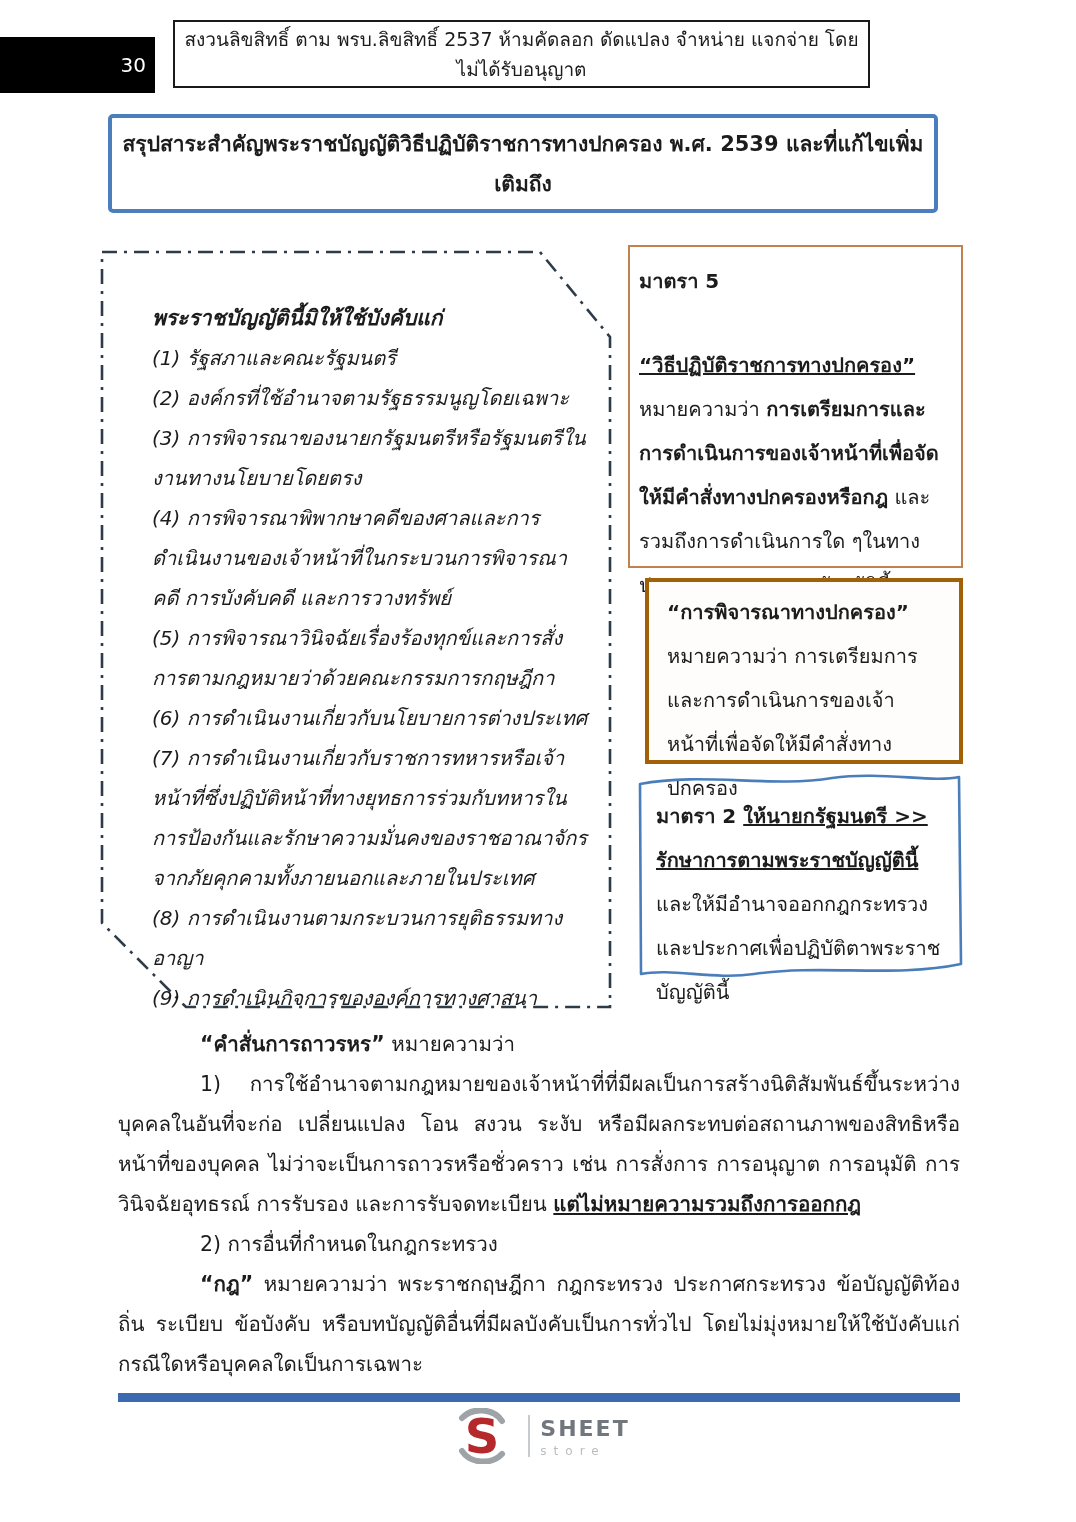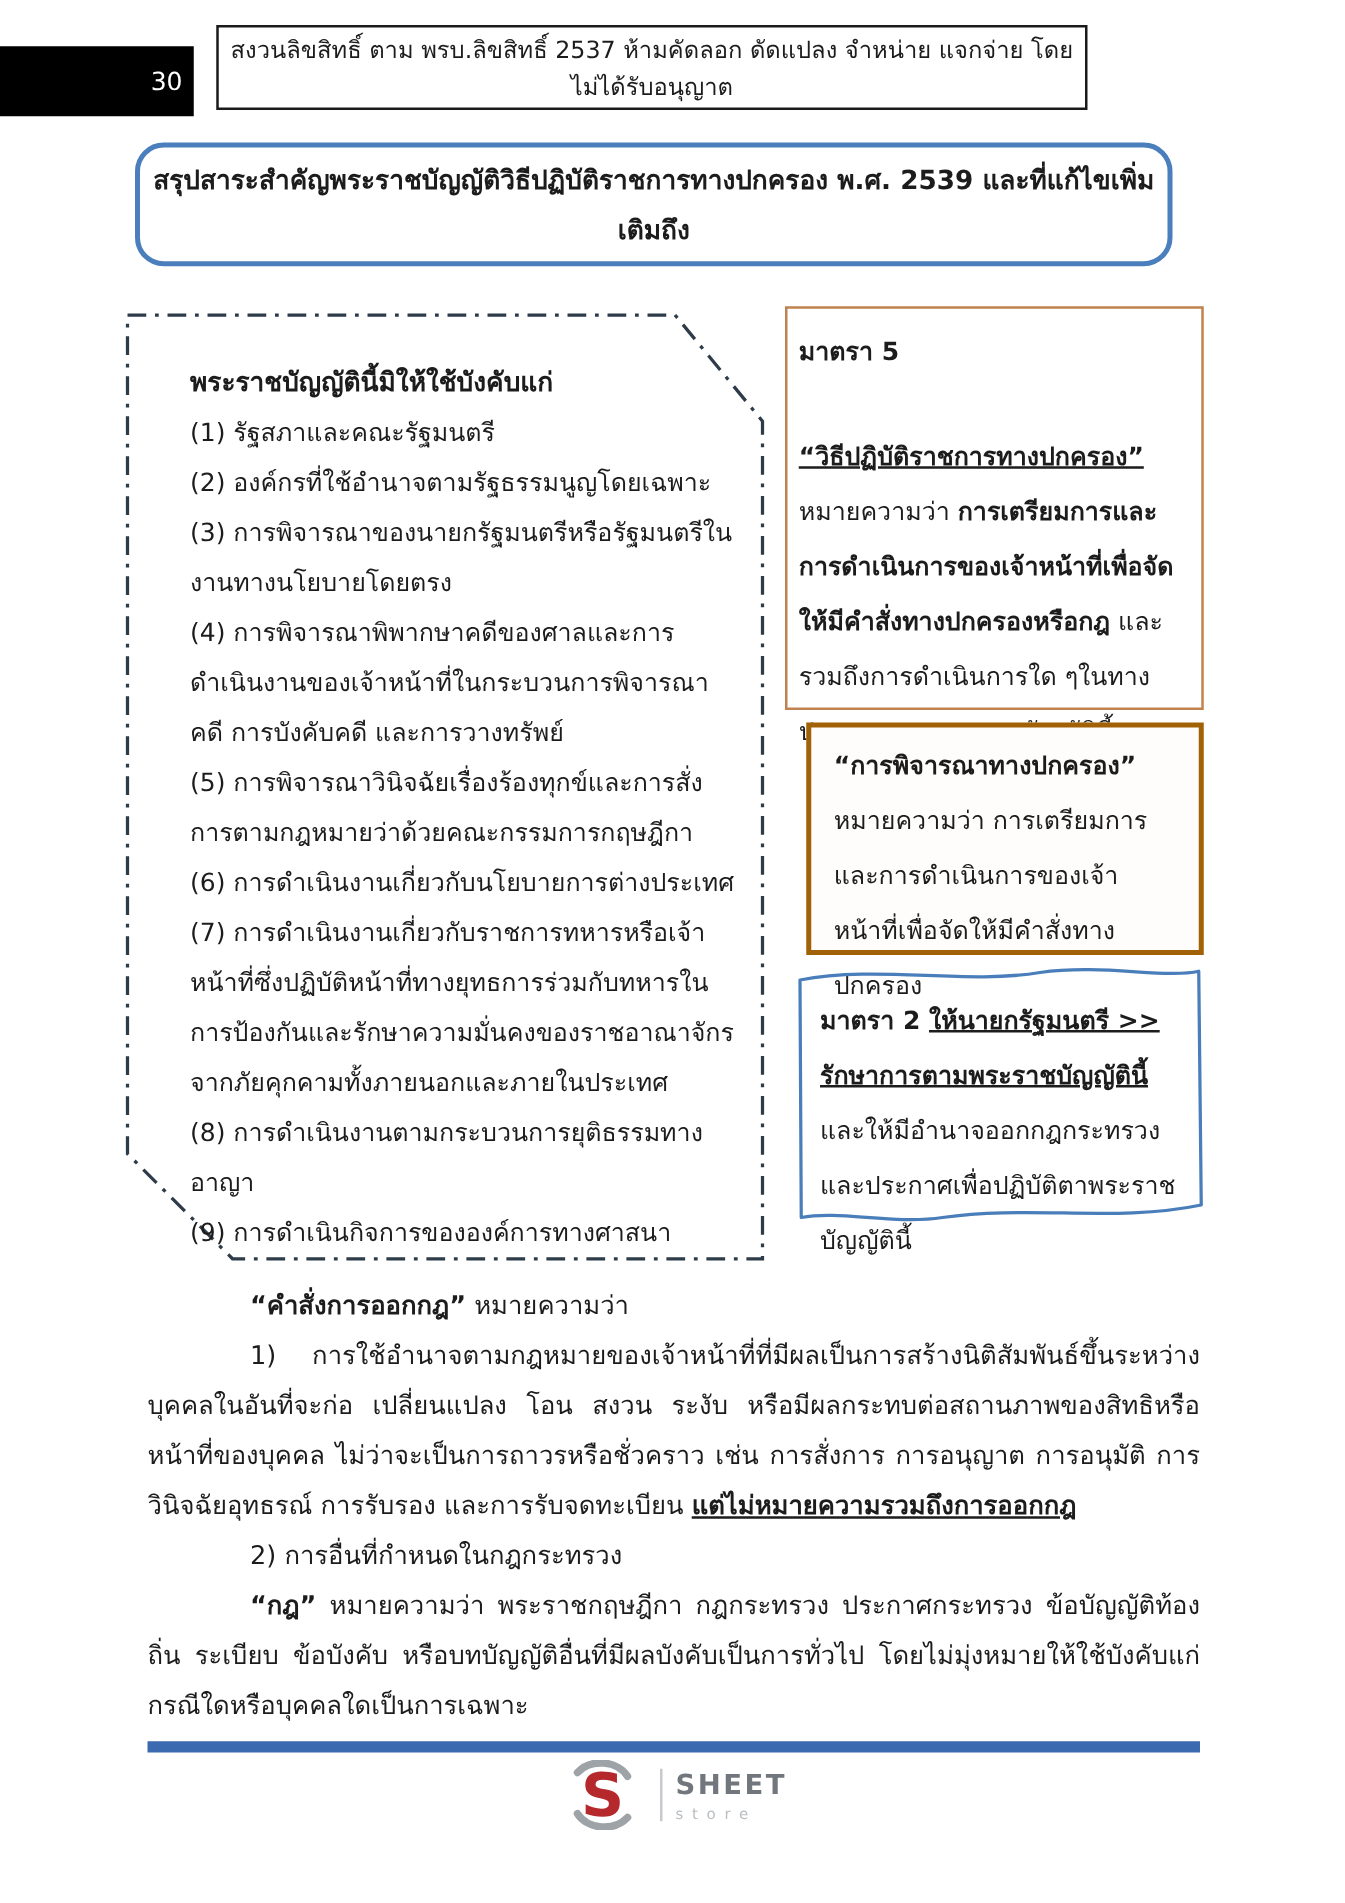--- a/index.html
+++ b/index.html
@@ -20,30 +20,30 @@
     padding-right:9px; font-size:20px;
   }
   .copyright-box {
     position:absolute; left:173px; top:20px; width:697px; height:68px;
     border:2px solid #1a1a1a; background:#ffffff;
     display:flex; align-items:center; justify-content:center;
     font-size:19px; text-align:center;
   }
   .title-box {
     position:absolute; left:108px; top:114px; width:830px; height:99px;
-    border:4px solid #4a7ebc; border-radius:23px; background:#ffffff;
+    border:4px solid #4a7ebc; border-radius:5px; background:#ffffff;
     display:flex; flex-direction:row; align-items:center; justify-content:center;
     font-size:21px; font-weight:bold; line-height:40px; text-align:center;
   }
   
   .exclusions { position:absolute; left:100px; top:250px; width:512px; height:760px; }
   .exclusions svg { position:absolute; left:0; top:0; }
   .exclusions-content {
-    position:absolute; left:52px; top:36px; width:438px;
-    font-size:20px; line-height:40px;
+    position:absolute; left:52px; top:48px; width:438px;
+    font-size:20px; line-height:40px;font-style:italic;
   }
   .exclusions-content .heading { font-weight:bold; font-size:21px; }
   
   .matra5-box {
     position:absolute; left:628px; top:245px; width:335px; height:323px;
     border:2px solid #c0824e; background:#ffffff;
     padding:12px 20px 0 9px; font-size:20px; line-height:44px;
   }
   .matra5-box .heading { font-weight:bold; margin-bottom:40px; }
   .consider-box {
@@ -130,21 +130,21 @@
   <div class="matra6-box">
     <svg width="334" height="218" viewBox="0 0 334 218">
       <path d="M8,16 C70,4 140,20 200,10 C250,3 300,15 327,9 L329,196 C262,210 192,196 122,206 C82,212 40,200 9,206 Z" fill="none" stroke="#4a7ebb" stroke-width="2.6" stroke-linejoin="round"></path>
     </svg>
     <div class="matra6-content">
       <span class="b">มาตรา 2 </span><span class="b u">ให้นายกรัฐมนตรี  &gt;&gt; รักษาการตามพระราชบัญญัตินี้</span><span> และให้มีอำนาจออกกฎกระทรวงและประกาศเพื่อปฏิบัติตาพระราชบัญญัตินี้</span>
     </div>
   </div>
 
   <div class="body-text">
-    <p><span class="b">“คำสั่งการออกกฎ”</span><span> หมายความว่า</span></p>
+    <p><span class="b">“คำสั่นการถาวรหร”</span><span> หมายความว่า</span></p>
     <p><span>1) การใช้อำนาจตามกฎหมายของเจ้าหน้าที่ที่มีผลเป็นการสร้างนิติสัมพันธ์ขึ้นระหว่างบุคคลในอันที่จะก่อ เปลี่ยนแปลง โอน สงวน ระงับ หรือมีผลกระทบต่อสถานภาพของสิทธิหรือหน้าที่ของบุคคล ไม่ว่าจะเป็นการถาวรหรือชั่วคราว เช่น การสั่งการ การอนุญาต การอนุมัติ การวินิจฉัยอุทธรณ์ การรับรอง และการรับจดทะเบียน </span><span class="b u">แต่ไม่หมายความรวมถึงการออกกฎ</span></p>
     <p><span>2) การอื่นที่กำหนดในกฎกระทรวง</span></p>
     <p><span class="b">“กฎ”</span><span> หมายความว่า พระราชกฤษฎีกา กฎกระทรวง ประกาศกระทรวง ข้อบัญญัติท้องถิ่น ระเบียบ ข้อบังคับ หรือบทบัญญัติอื่นที่มีผลบังคับเป็นการทั่วไป โดยไม่มุ่งหมายให้ใช้บังคับแก่กรณีใดหรือบุคคลใดเป็นการเฉพาะ</span></p>
   </div>
 
   <div class="footer-line"></div>
 
   <div class="footer-logo">
     <svg width="72" height="56" viewBox="0 0 72 56">
       <path d="M16 10 A24 20 0 0 1 56 13" fill="none" stroke="#9ea3a8" stroke-width="6" stroke-linecap="round"></path>

